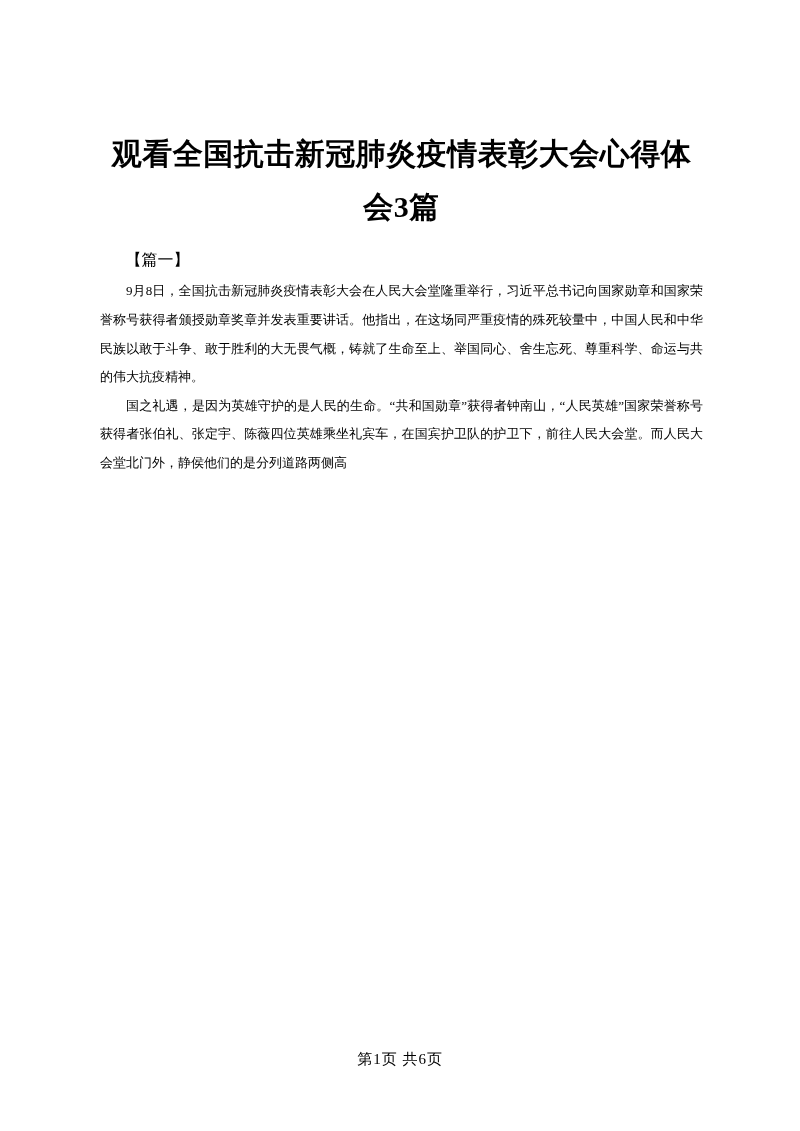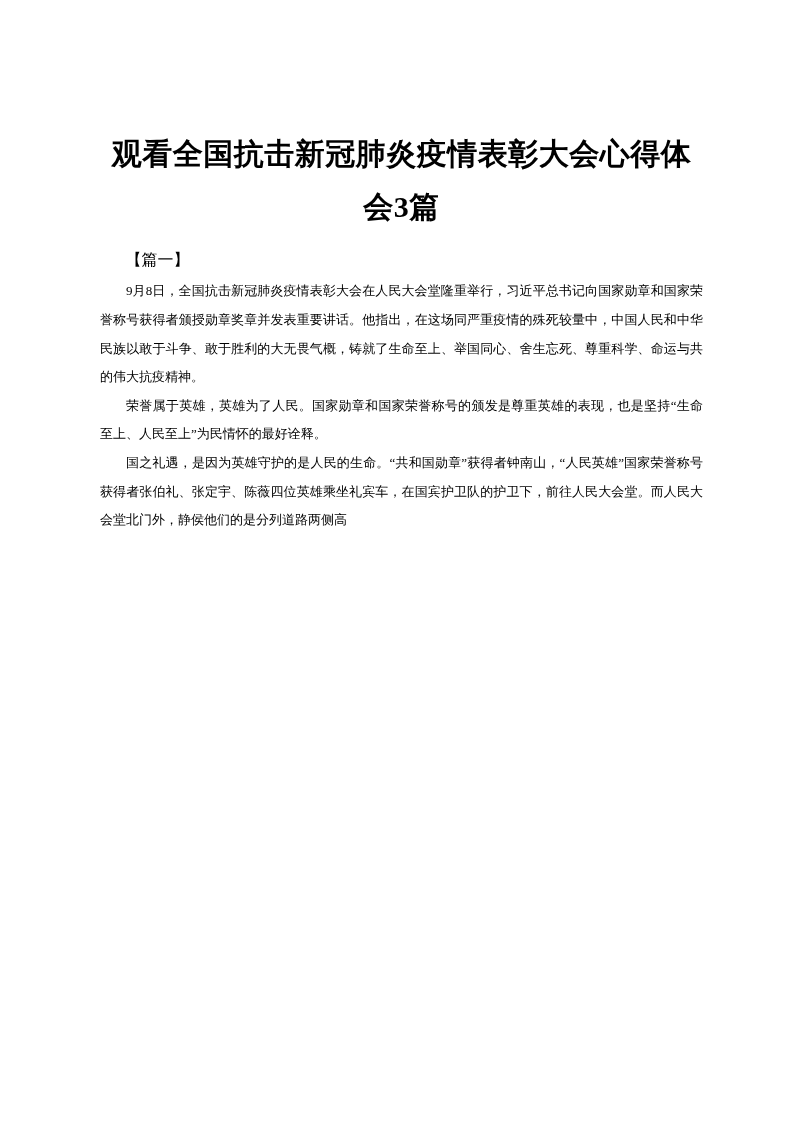--- a/index.html
+++ b/index.html
@@ -59,18 +59,18 @@
 
 <div class="page">
   <div class="content">
     <h1 class="doc-title">观看全国抗击新冠肺炎疫情表彰大会心得体会3篇</h1>
 
     <div class="section-marker">【篇一】</div>
 
     <p class="para">9月8日，全国抗击新冠肺炎疫情表彰大会在人民大会堂隆重举行，习近平总书记向国家勋章和国家荣誉称号获得者颁授勋章奖章并发表重要讲话。他指出，在这场同严重疫情的殊死较量中，中国人民和中华民族以敢于斗争、敢于胜利的大无畏气概，铸就了生命至上、举国同心、舍生忘死、尊重科学、命运与共的伟大抗疫精神。</p>
 
 
-    <p class="para">荣誉属于英雄，英雄为了人民。国家勋章和国家荣誉称号的颁发是尊重英雄的表现，也是坚持“生命至上、人民至上”为民情怀的最好诠释。</p>
 
     <p class="para">国之礼遇，是因为英雄守护的是人民的生命。“共和国勋章”获得者钟南山，“人民英雄”国家荣誉称号获得者张伯礼、张定宇、陈薇四位英雄乘坐礼宾车，在国宾护卫队的护卫下，前往人民大会堂。而人民大会堂北门外，静侯他们的是分列道路两侧高</p>
   </div>
 
+  <div class="page-footer">第1页 共6页</div>
 </div>
 
 </body></html>

